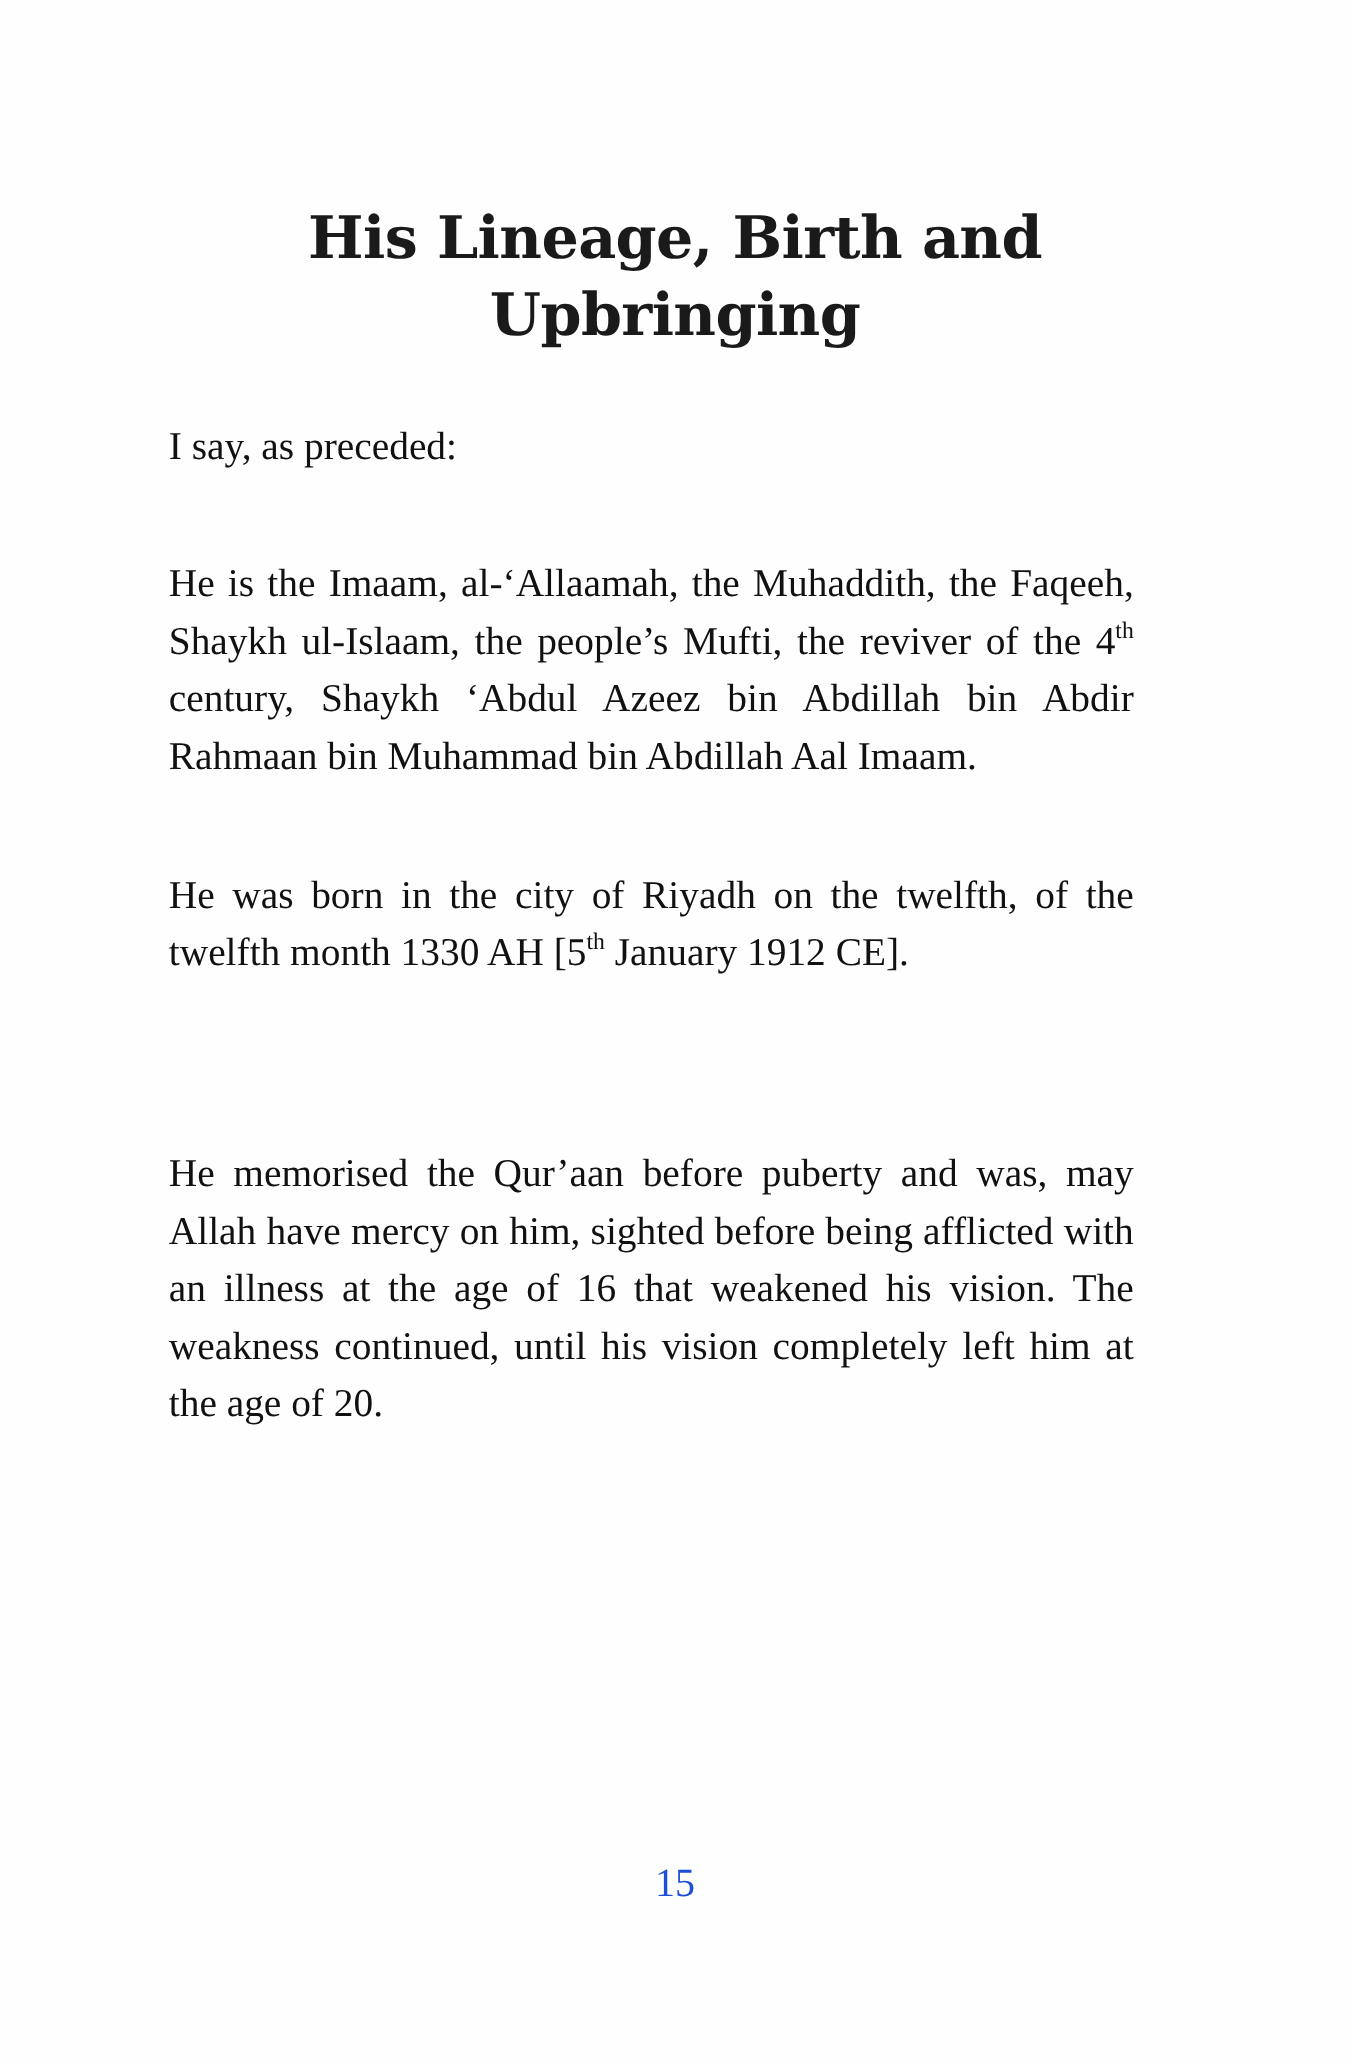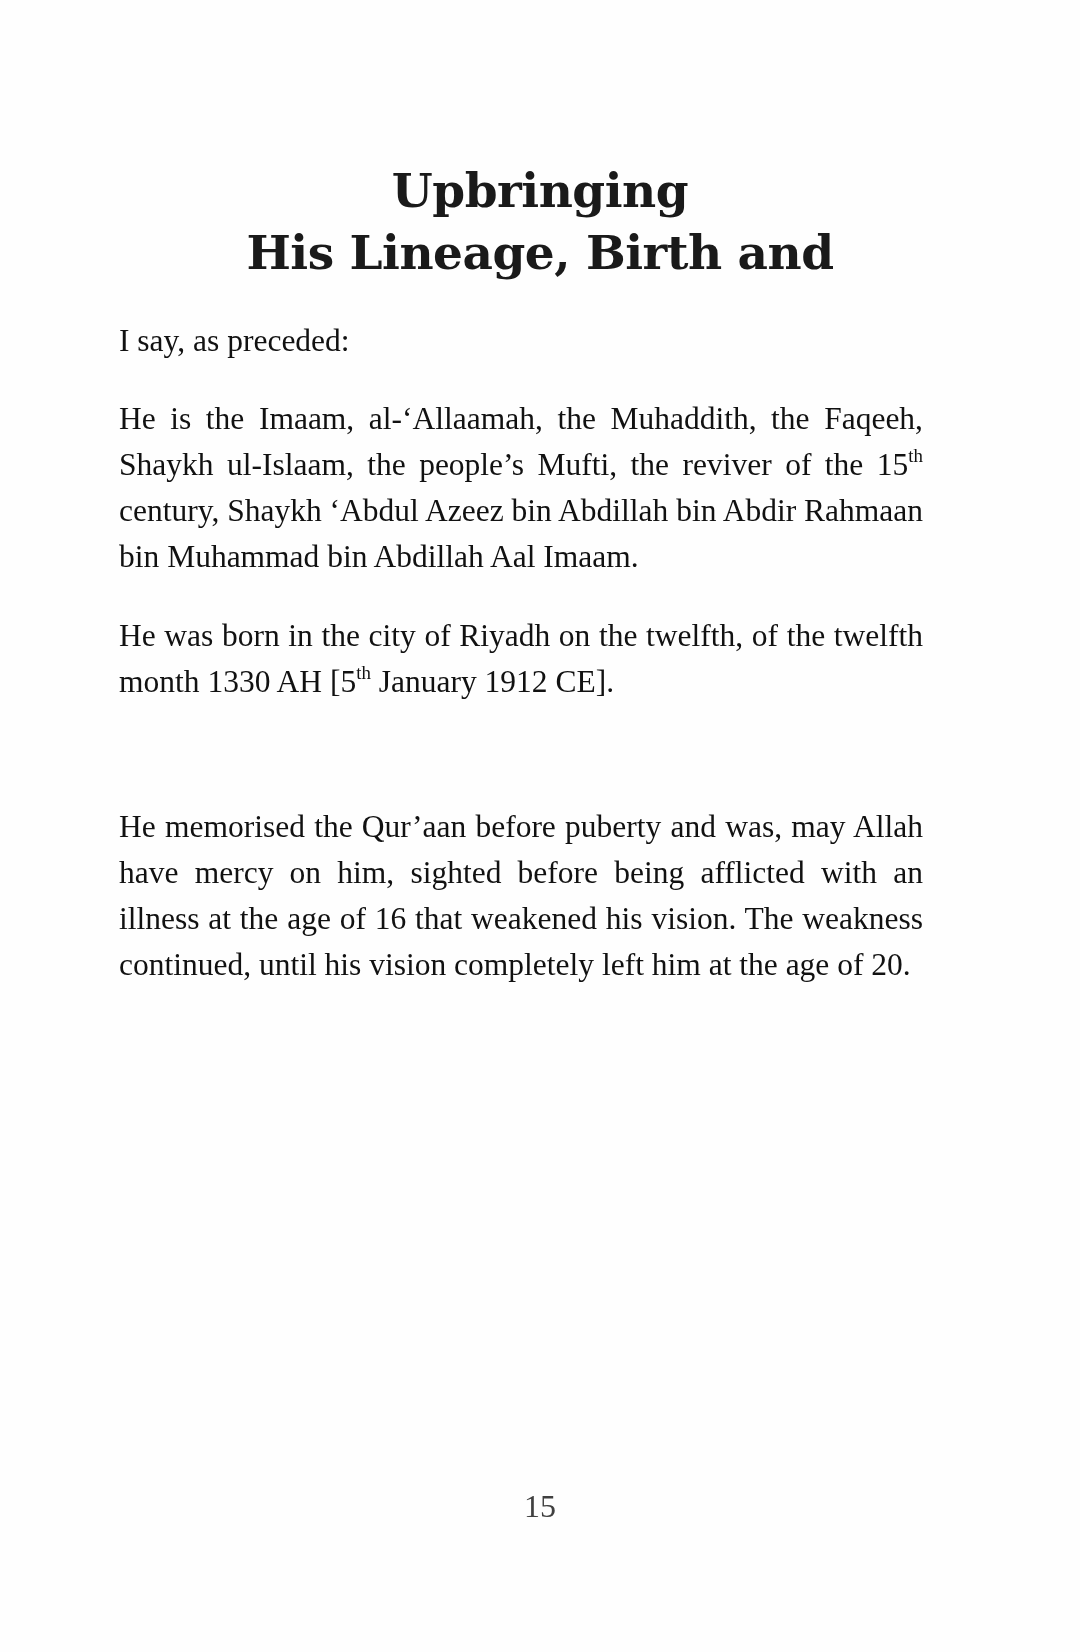--- a/index.html
+++ b/index.html
@@ -2,41 +2,41 @@
 <html><head>
 <meta charset="utf-8">
 <style>
   html, body { margin:0; padding:0; }
   body { width:1080px; height:1652px; background:#fdfdfd; position:relative; overflow:hidden; }
   .page { position:absolute; left:0; top:0; width:1080px; height:1652px; background:#fefefe; }
   .title { position:absolute; left:0; top:160px; width:1080px; text-align:center;
     font-family:"DejaVu Serif", serif; font-weight:bold; font-size:47px; line-height:62px; color:#1a1a1a; letter-spacing:-0.5px; }
   .body { position:absolute; left:119px; top:318px; width:804px;
     font-family:"Liberation Serif", serif; font-size:31.5px; line-height:46px; color:#111; }
-  .body p { margin:0; text-align:justify; }
+  .body p { margin:16px; text-align:justify; }
   .body p.last { text-align:left; }
   .gap1 { height:32px; }
   .gap { height:33px; }
   sup { font-size:60%; line-height:0; vertical-align:super; position:relative; top:-2px; }
   .pageno { position:absolute; left:0; top:1488px; width:1080px; text-align:center;
-    font-family:"Liberation Serif", serif; font-size:32px; color:#404040; }
+    font-family:"Liberation Serif", serif; font-size:32px; color:#1d4ed8; }
 </style>
 </head>
 <body>
 
 <div class="page">
   <div class="title">
+    <div>His Lineage, Birth and</div>
     <div>Upbringing</div>
-    <div>His Lineage, Birth and</div>
   </div>
 
   <div class="body">
     <p class="last">I say, as preceded:</p>
     <div class="gap1"></div>
-    <p><span>He is the Imaam, al-‘Allaamah, the Muhaddith, the Faqeeh, Shaykh ul-Islaam, the people’s Mufti, the reviver of the 15</span><sup>th</sup><span> century, Shaykh ‘Abdul Azeez bin Abdillah bin Abdir Rahmaan bin Muhammad bin Abdillah Aal Imaam.</span></p>
+    <p><span>He is the Imaam, al-‘Allaamah, the Muhaddith, the Faqeeh, Shaykh ul-Islaam, the people’s Mufti, the reviver of the 4</span><sup>th</sup><span> century, Shaykh ‘Abdul Azeez bin Abdillah bin Abdir Rahmaan bin Muhammad bin Abdillah Aal Imaam.</span></p>
     <div class="gap"></div>
     <p><span>He was born in the city of Riyadh on the twelfth, of the twelfth month 1330 AH [5</span><sup>th</sup><span> January 1912 CE].</span></p>
     <div class="gap"></div>
     <div class="gap"></div>
     <div class="gap"></div>
     <p>He memorised the Qur’aan before puberty and was, may Allah have mercy on him, sighted before being afflicted with an illness at the age of 16 that weakened his vision. The weakness continued, until his vision completely left him at the age of 20.</p>
   </div>
 
   <div class="pageno">15</div>
 </div>

